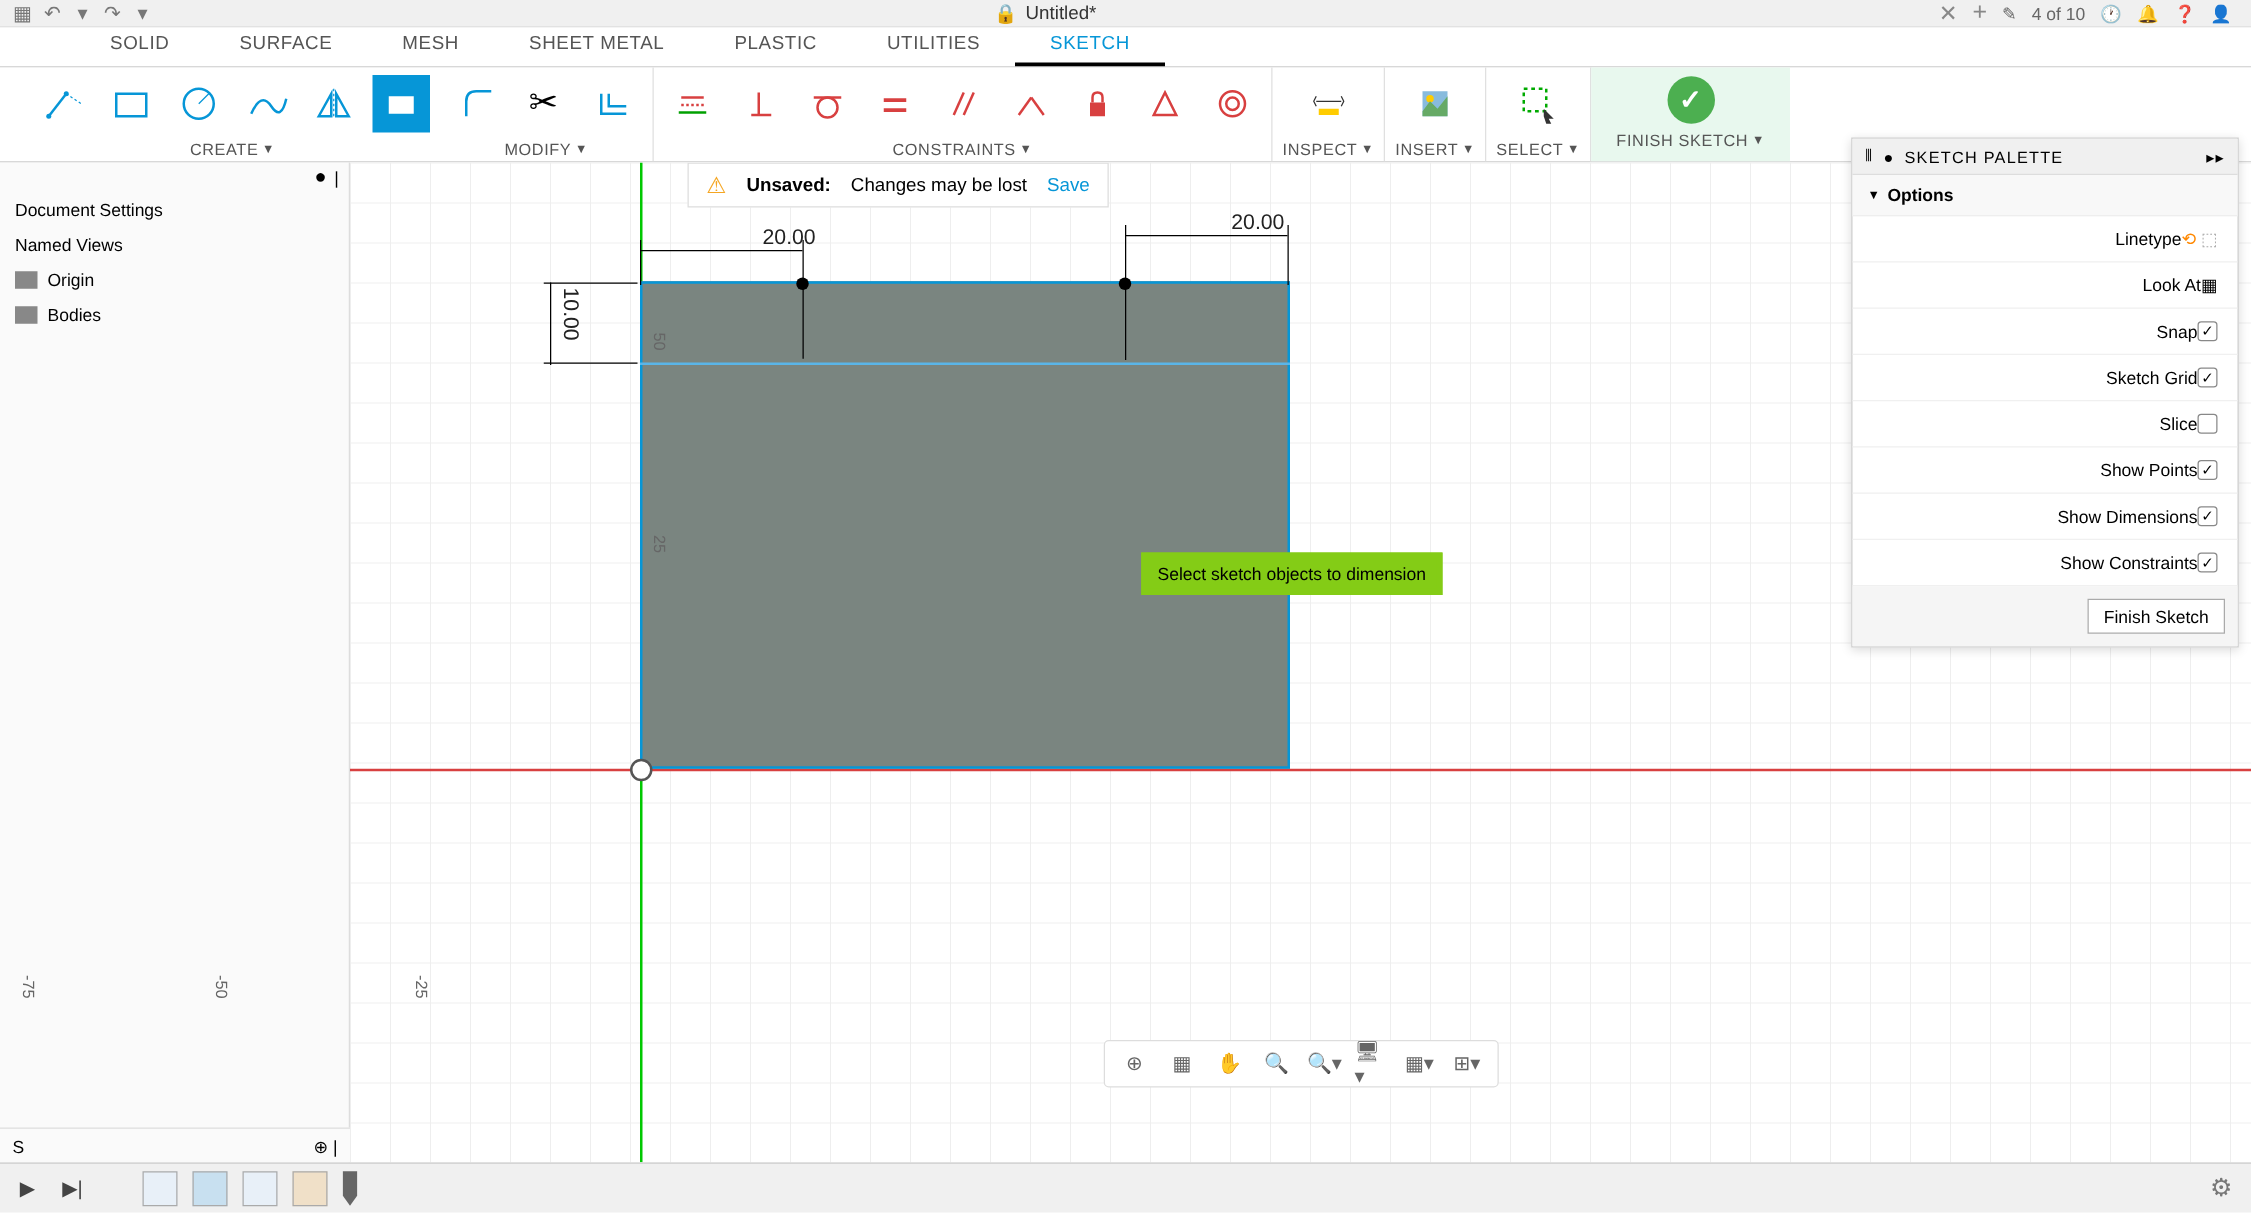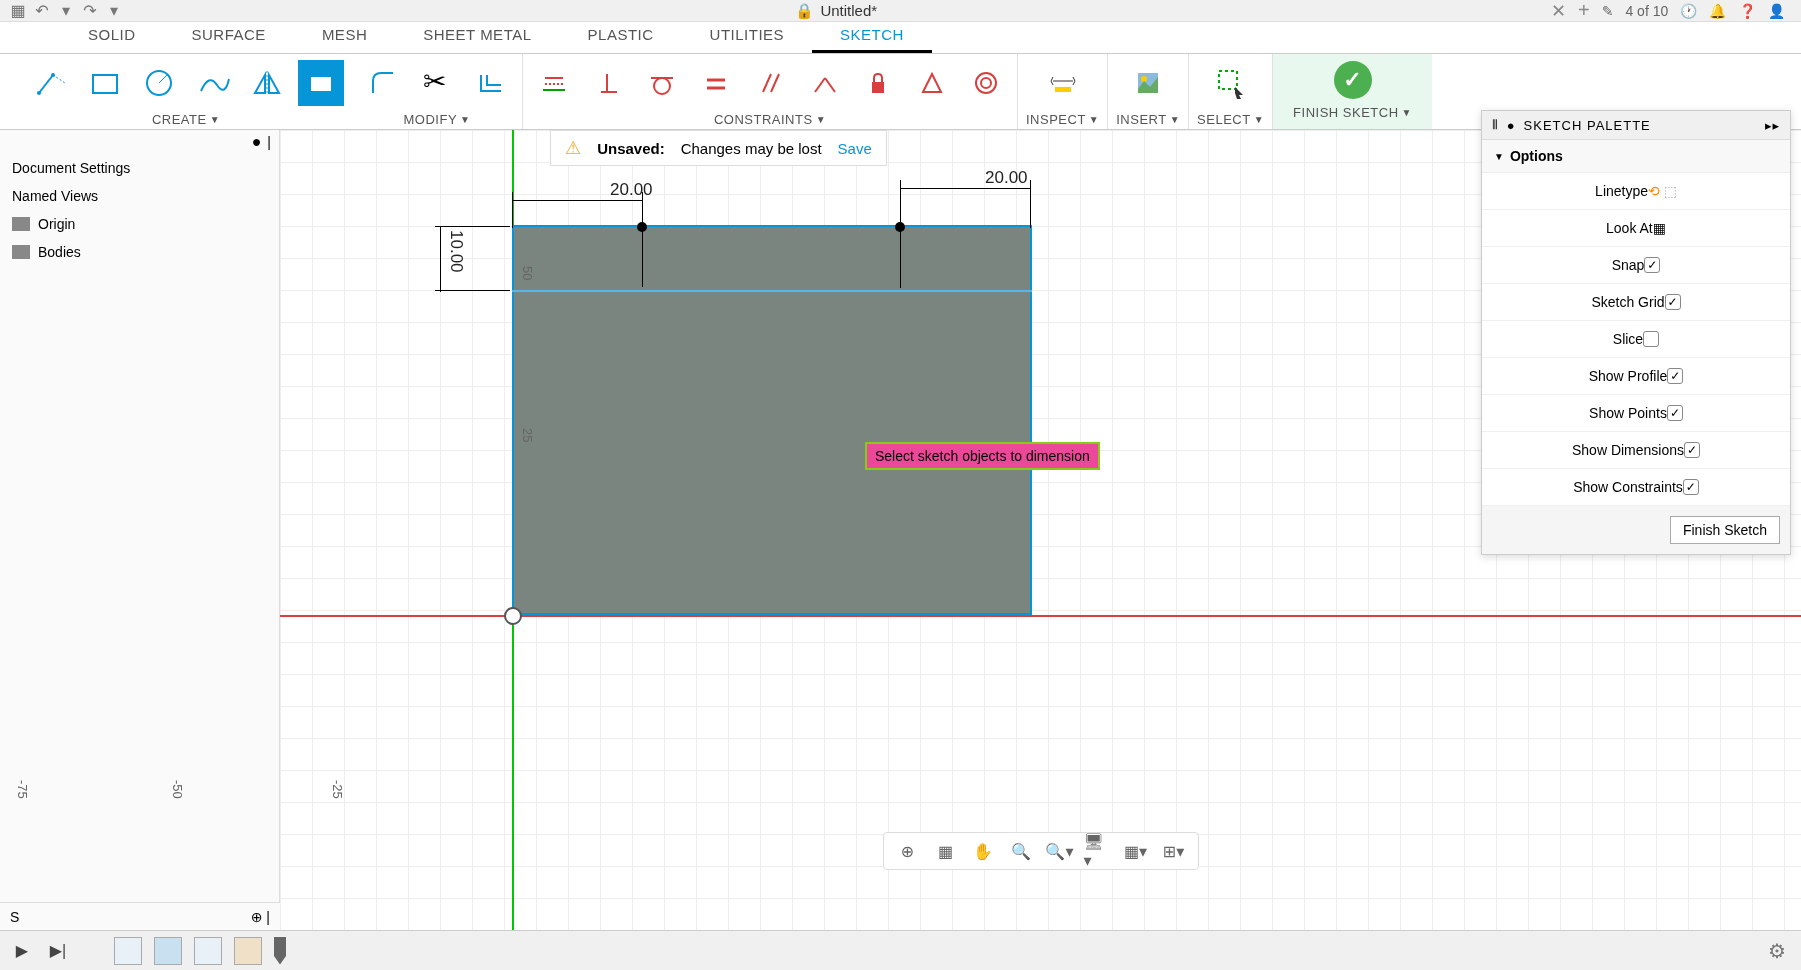--- a/index.html
+++ b/index.html
@@ -45,30 +45,30 @@
 
 .dim-label { position: absolute; font-size: 17px; color: #222; }
 .dim-line { position: absolute; background: #000; }
 .dim-arrow-h { height: 1px; }
 .dim-arrow-v { width: 1px; }
 .tick-point { position: absolute; width: 10px; height: 10px; background: #000; border-radius: 50%; }
 
 .ruler-mark { position: absolute; font-size: 13px; color: #666; writing-mode: vertical-rl; }
 .ruler-h { position: absolute; font-size: 13px; color: #666; }
 
-.tooltip-box { position: absolute; background: #ec4899; border: 2px solid #84cc16; padding: 4px 8px; font-size: 14px; }
+.tooltip-box { position: absolute; background: #84cc16; border: 5px solid #84cc16; padding: 4px 8px; font-size: 14px; margin-left: 48px; }
 
 .viewcube { position: absolute; top: 12px; right: 20px; width: 60px; height: 60px; }
 .viewcube-face { width: 44px; height: 44px; background: #eee; border: 1px solid #ccc; display: flex; align-items: center; justify-content: center; font-size: 10px; color: #888; position: absolute; top: 8px; left: 8px; }
 .axis-label { position: absolute; font-size: 11px; }
 
 .palette-panel { position: absolute; right: 10px; top: 110px; width: 310px; background: #fff; border: 1px solid #ccc; box-shadow: 0 2px 8px rgba(0,0,0,0.15); font-size: 14px; z-index: 10; }
 .palette-header { background: #f0f0f0; padding: 6px 10px; display: flex; align-items: center; gap: 8px; font-size: 13px; letter-spacing: 1px; border-bottom: 1px solid #ddd; }
 .palette-section { padding: 8px 12px; font-weight: bold; display: flex; align-items: center; gap: 6px; background: #f8f8f8; border-bottom: 1px solid #eee; }
-.palette-row { padding: 10px 16px; display: flex; justify-content: center; align-items: center; border-bottom: 1px solid #f0f0f0; }
+.palette-row { padding: 10px 16px; display: flex; justify-content: flex-end; align-items: center; border-bottom: 1px solid #f0f0f0; }
 .palette-footer { padding: 10px; display: flex; justify-content: flex-end; background: #f5f5f5; }
 .finish-btn { padding: 5px 12px; background: #fff; border: 1px solid #aaa; cursor: pointer; font-size: 14px; }
 .chk { width: 16px; height: 16px; border: 1px solid #888; border-radius: 3px; display: flex; align-items: center; justify-content: center; font-size: 12px; }
 .chk.checked::after { content: "✓"; }
 
 .nav-bar { position: absolute; bottom: 60px; left: 50%; transform: translateX(-50%); display: flex; gap: 10px; background: #fff; border: 1px solid #ddd; padding: 4px 10px; border-radius: 4px; }
 .nav-btn { width: 28px; height: 28px; display: flex; align-items: center; justify-content: center; color: #666; cursor: pointer; font-size: 16px; }
 
 .timeline { position: absolute; bottom: 0; left: 0; right: 0; height: 40px; background: #f0f0f0; border-top: 1px solid #ccc; display: flex; align-items: center; padding: 0 10px; gap: 12px; }
 .timeline-btn { width: 24px; height: 24px; display: flex; align-items: center; justify-content: center; color: #444; cursor: pointer; }
@@ -411,24 +411,20 @@
     <span>Snap</span>
     <span class="chk checked"></span>
   </div>
   <div class="palette-row">
     <span>Sketch Grid</span>
     <span class="chk checked"></span>
   </div>
   <div class="palette-row">
     <span>Slice</span>
     <span class="chk"></span>
-  </div>
-  <div class="palette-row">
-    <span>Show Profile</span>
-    <span class="chk checked"></span>
   </div>
   <div class="palette-row">
     <span>Show Points</span>
     <span class="chk checked"></span>
   </div>
   <div class="palette-row">
     <span>Show Dimensions</span>
     <span class="chk checked"></span>
   </div>
   <div class="palette-row">

